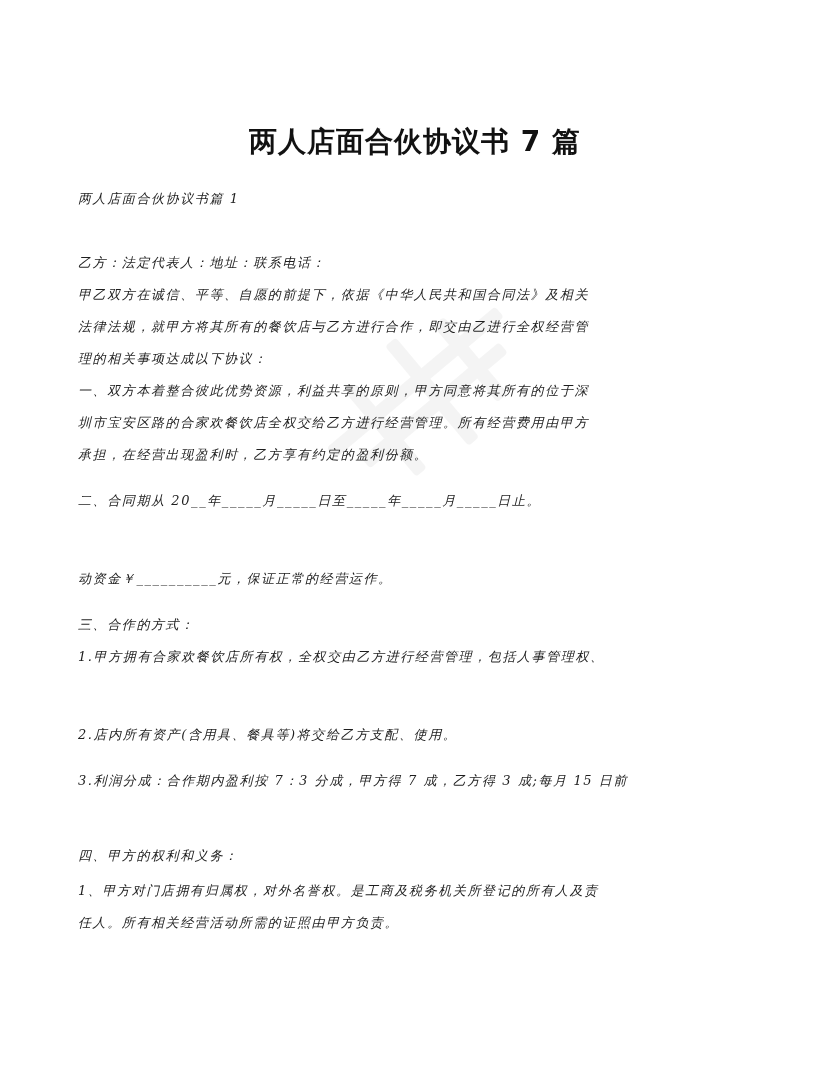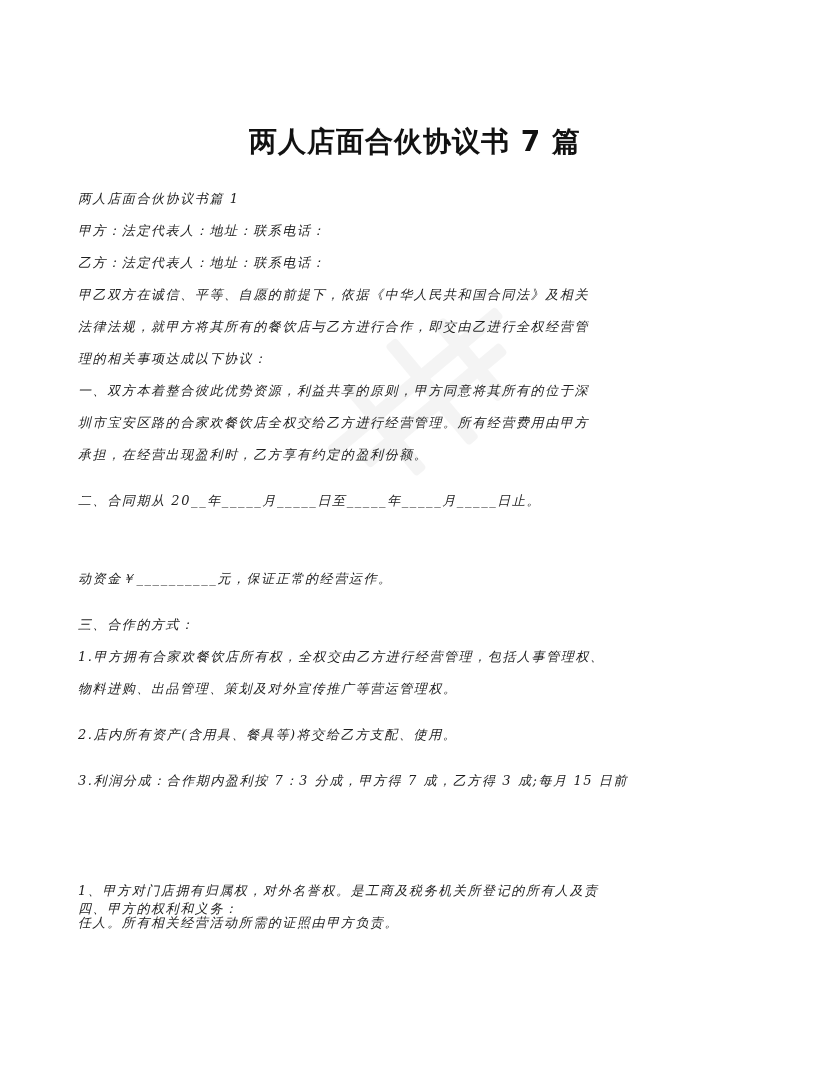--- a/index.html
+++ b/index.html
@@ -68,31 +68,29 @@
         <rect x="40" y="100" width="220" height="14" rx="4"></rect>
         <rect x="60" y="130" width="180" height="14" rx="4"></rect>
         <rect x="90" y="70" width="14" height="110" rx="4"></rect>
         <rect x="150" y="60" width="14" height="130" rx="4"></rect>
         <rect x="200" y="75" width="14" height="100" rx="4"></rect>
       </g>
     </svg>
   </div>
 
   <div class="line" style="top:186px">两人店面合伙协议书篇 1</div>
-  <div class="line" style="top:218px">甲方：法定代表人：地址：联系电话：</div>
   <div class="line" style="top:250px">乙方：法定代表人：地址：联系电话：</div>
   <div class="line" style="top:282px">甲乙双方在诚信、平等、自愿的前提下，依据《中华人民共和国合同法》及相关</div>
   <div class="line" style="top:346px">理的相关事项达成以下协议：</div>
   <div class="line" style="top:314px">法律法规，就甲方将其所有的餐饮店与乙方进行合作，即交由乙进行全权经营管</div>
   <div class="line" style="top:378px">一、双方本着整合彼此优势资源，利益共享的原则，甲方同意将其所有的位于深</div>
   <div class="line" style="top:410px">圳市宝安区路的合家欢餐饮店全权交给乙方进行经营管理。所有经营费用由甲方</div>
   <div class="line" style="top:442px">承担，在经营出现盈利时，乙方享有约定的盈利份额。</div>
   <div class="line" style="top:488px">二、合同期从 20__年_____月_____日至_____年_____月_____日止。</div>
   <div class="line" style="top:566px">动资金￥__________元，保证正常的经营运作。</div>
   <div class="line" style="top:612px">三、合作的方式：</div>
   <div class="line" style="top:644px">1.甲方拥有合家欢餐饮店所有权，全权交由乙方进行经营管理，包括人事管理权、</div>
-  <div class="line" style="top:676px">物料进购、出品管理、策划及对外宣传推广等营运管理权。</div>
   <div class="line" style="top:722px">2.店内所有资产(含用具、餐具等)将交给乙方支配、使用。</div>
   <div class="line" style="top:768px">3.利润分成：合作期内盈利按 7：3 分成，甲方得 7 成，乙方得 3 成;每月 15 日前</div>
-  <div class="line" style="top:896px">四、甲方的权利和义务：</div>
+  <div class="line" style="top:843px">四、甲方的权利和义务：</div>
   <div class="line" style="top:878px">1、甲方对门店拥有归属权，对外名誉权。是工商及税务机关所登记的所有人及责</div>
   <div class="line" style="top:910px">任人。所有相关经营活动所需的证照由甲方负责。</div>
 </div>
 
 </body></html>

